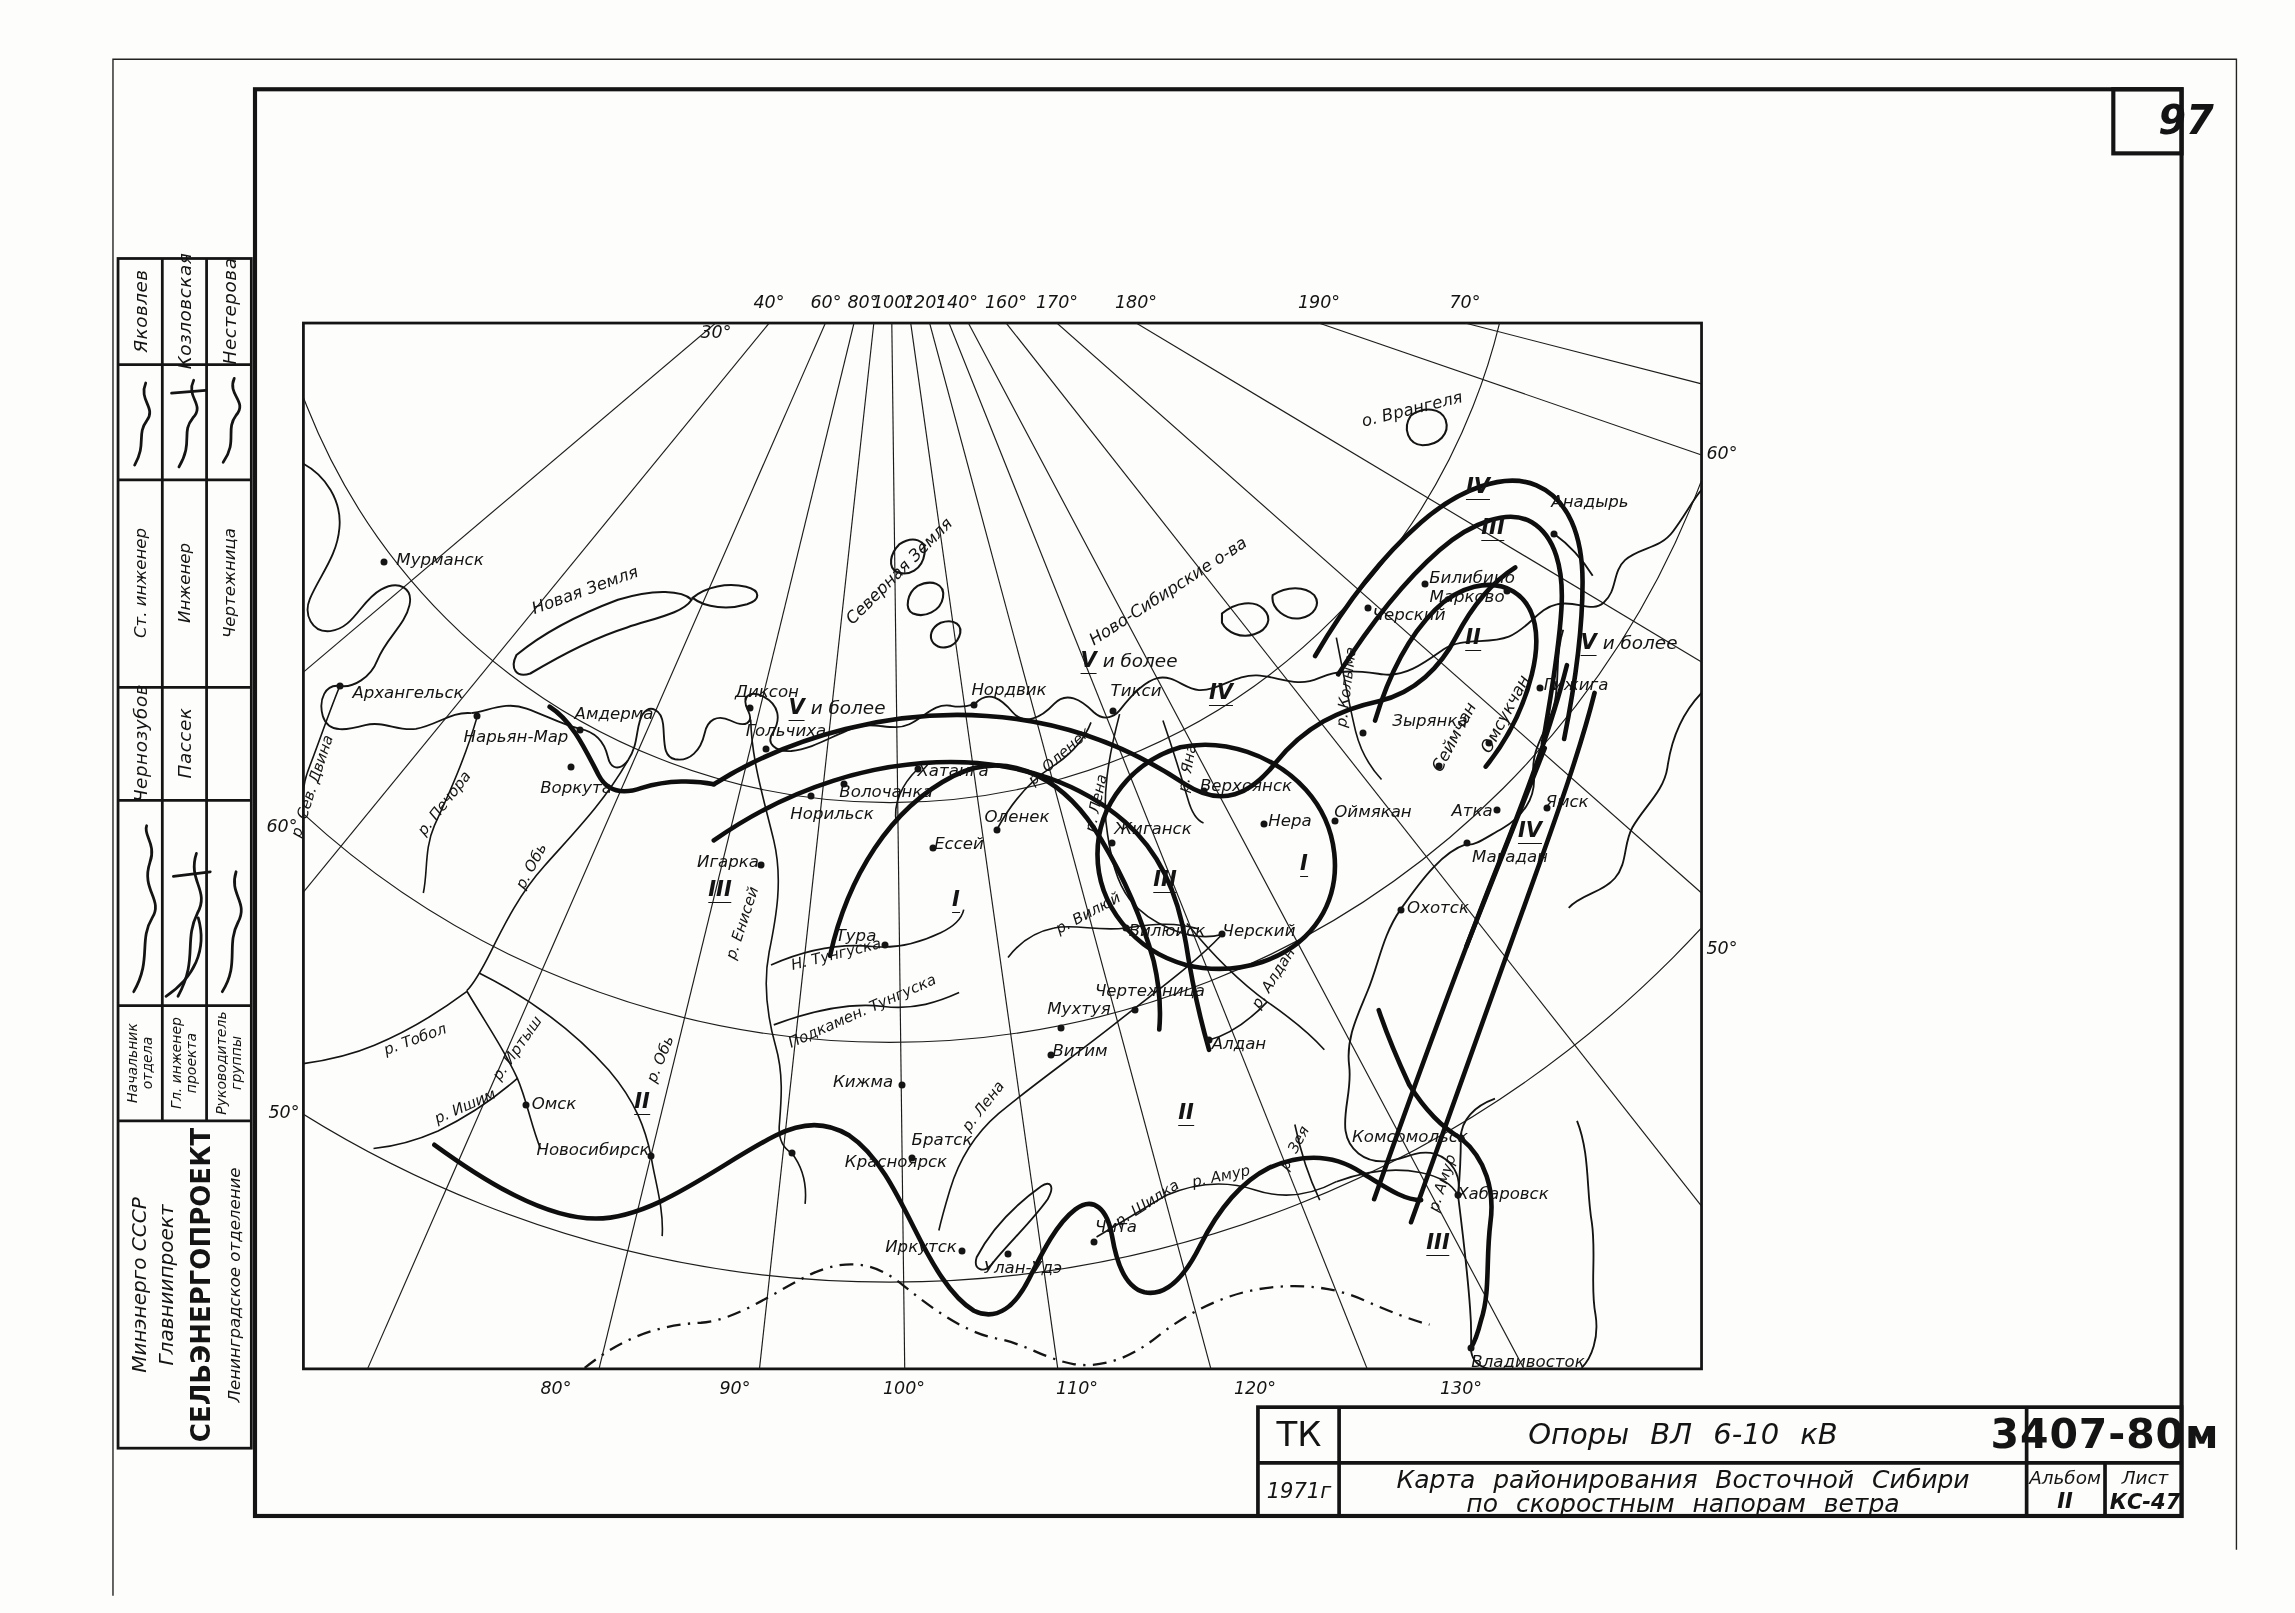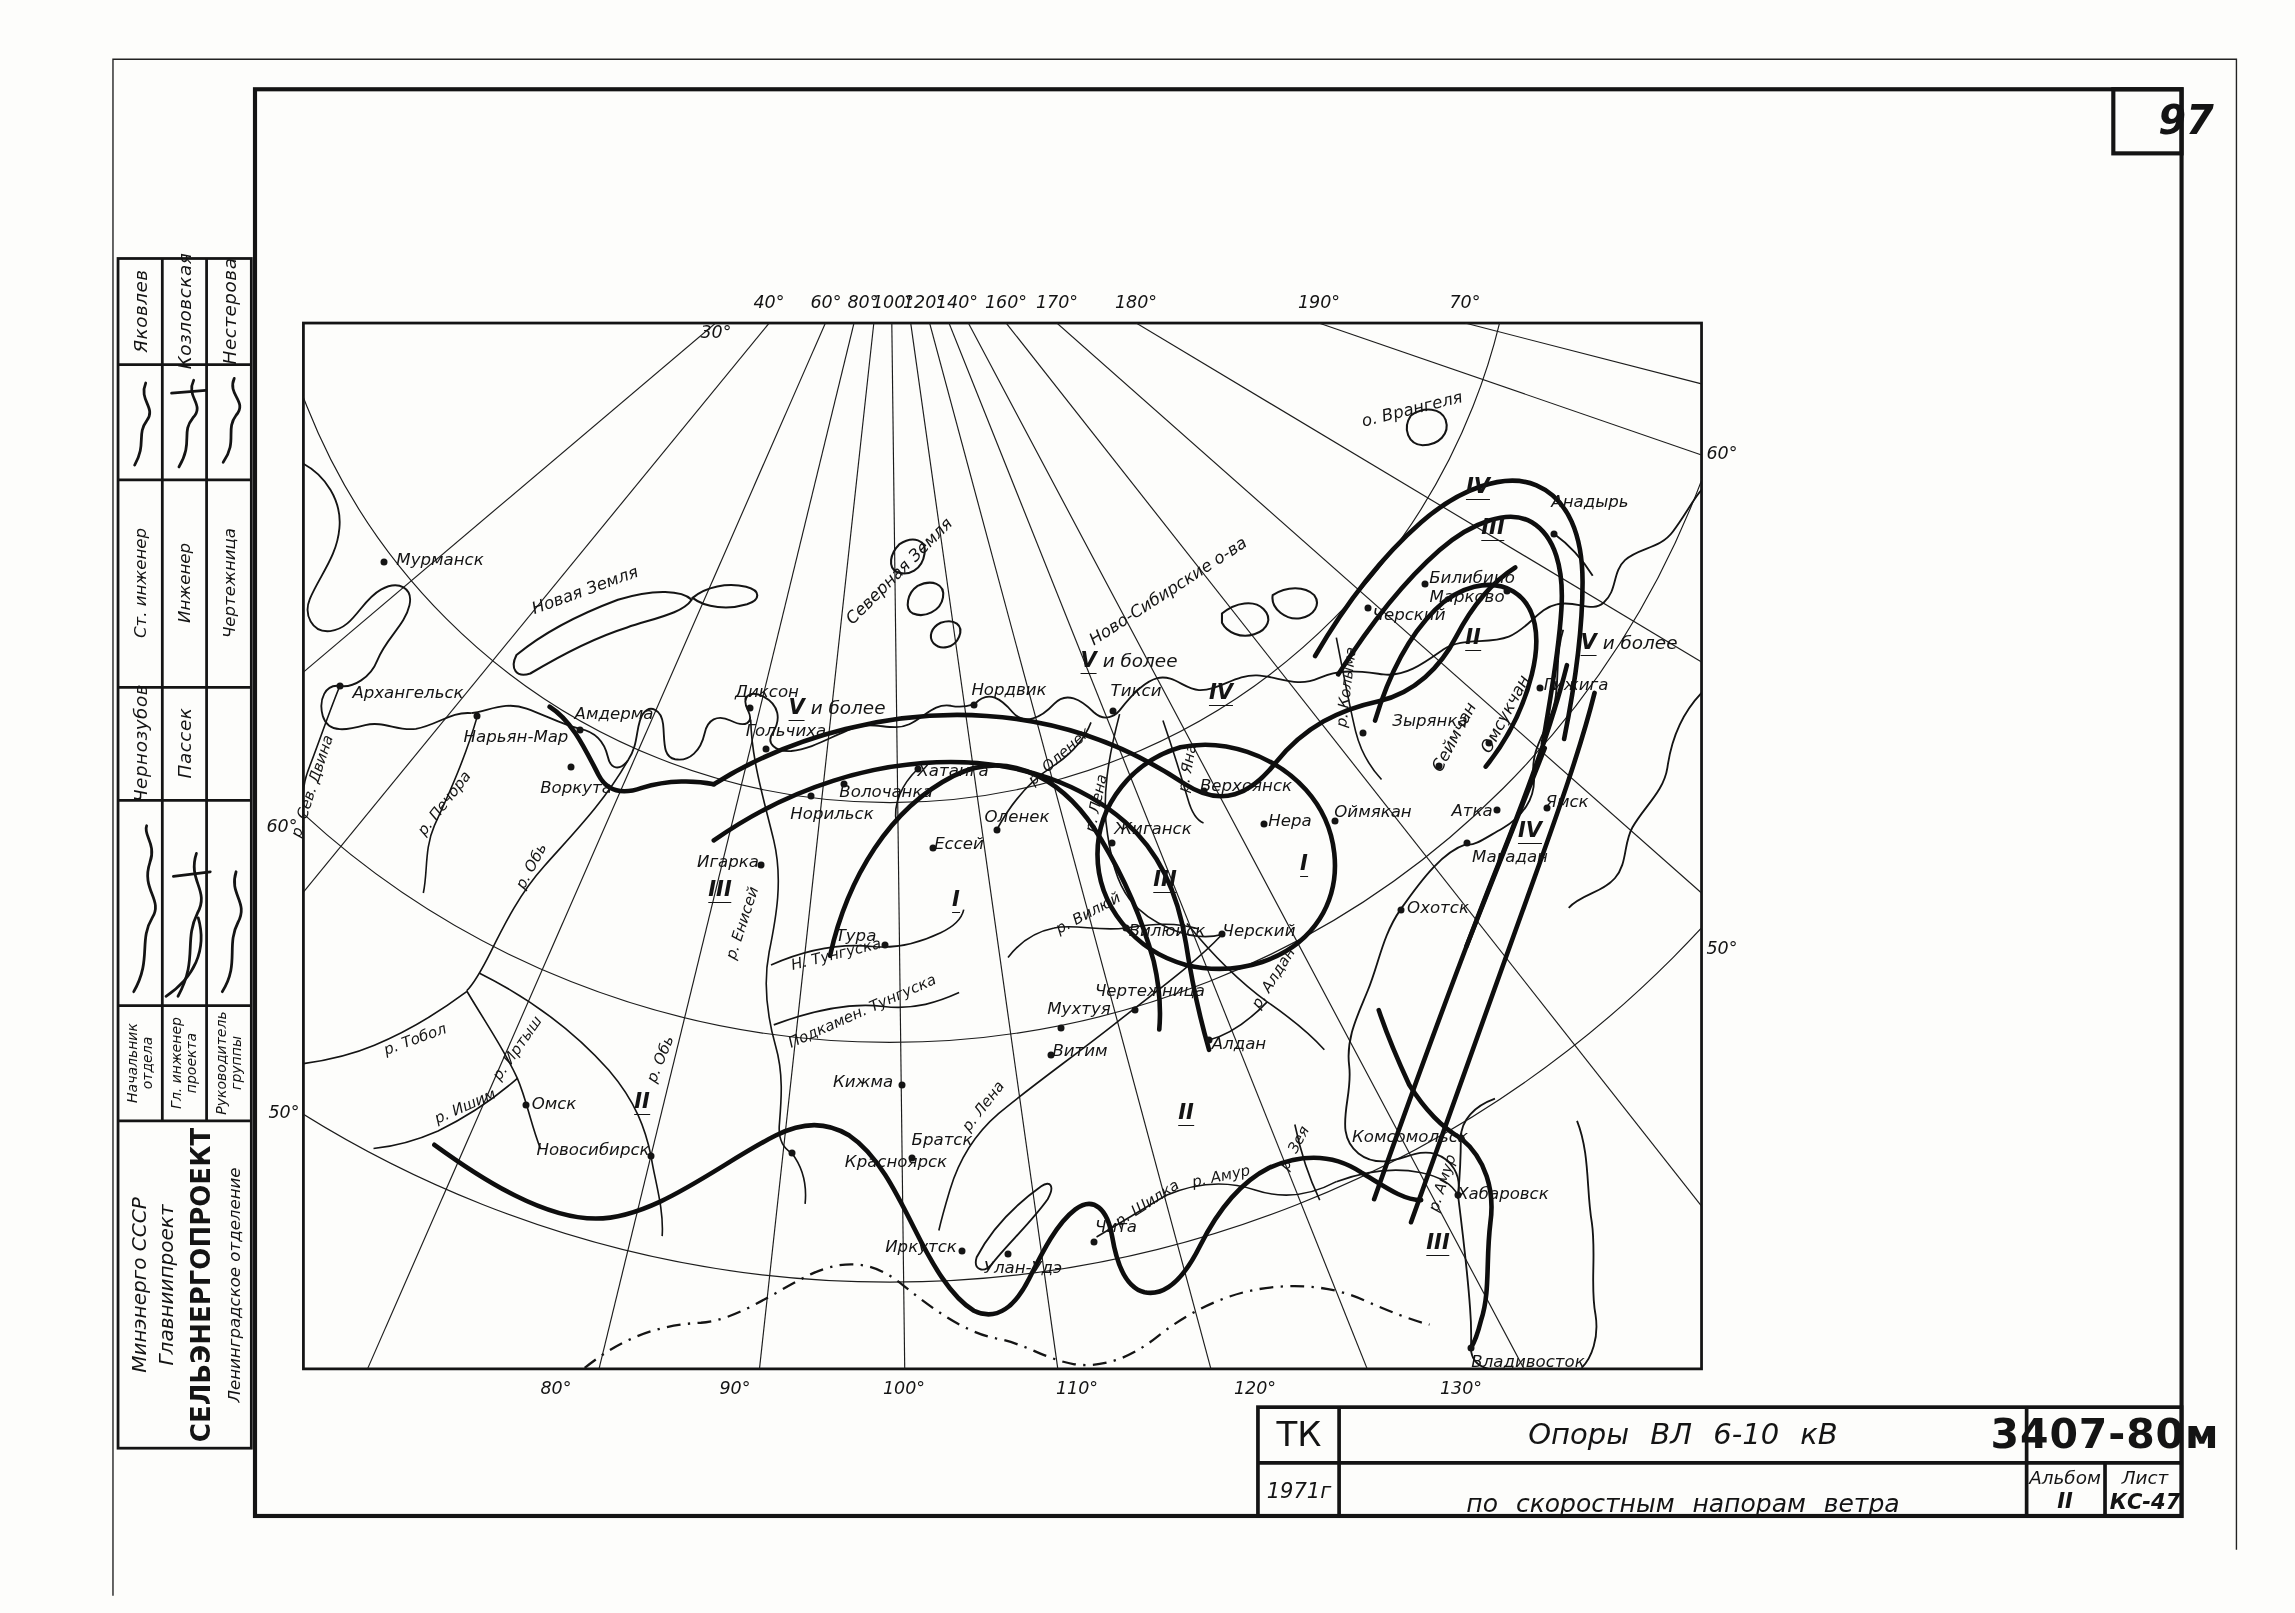--- a/index.html
+++ b/index.html
@@ -195,20 +195,21 @@
   <div class="abs rot stamp-role2" style="left:184px;top:1063px;">Гл. инженер проекта</div>
   <div class="abs rot stamp-role2" style="left:229px;top:1063px;">Руководитель группы</div>
   <div class="abs rot org1" style="left:139px;top:1285px;">Минэнерго СССР</div>
   <div class="abs rot org1" style="left:166px;top:1285px;">Главниипроект</div>
   <div class="abs rot org-big" style="left:201px;top:1285px;">СЕЛЬЭНЕРГОПРОЕКТ</div>
   <div class="abs rot org2" style="left:234px;top:1285px;">Ленинградское отделение</div>
 
   <div class="abs tb-code" style="left:1299px;top:1434px;">ТК</div>
   <div class="abs tb-year" style="left:1299px;top:1491px;">1971г</div>
   <div class="abs tb-object" style="left:1683px;top:1434px;">Опоры ВЛ 6-10 кВ</div>
+  <div class="abs tb-title" style="left:1683px;top:1479px;">Карта районирования Восточной Сибири</div>
   <div class="abs tb-title" style="left:1683px;top:1503px;">по скоростным напорам ветра</div>
   <div class="abs tb-doc" style="left:2105px;top:1434px;">3407-80м</div>
   <div class="abs tb-small" style="left:2065px;top:1477px;">Альбом</div>
   <div class="abs tb-val" style="left:2065px;top:1501px;"><span class="u">II</span></div>
   <div class="abs tb-small" style="left:2145px;top:1477px;">Лист</div>
   <div class="abs tb-val" style="left:2145px;top:1502px;">КС-47</div>
 
   <div id="map-overlay">
       <div class="mdot" style="left: 384px; top: 562px;"></div>
       <div class="mlbl " style="left: 440px; top: 559px; transform: translate(-50%, -50%);">Мурманск</div>

